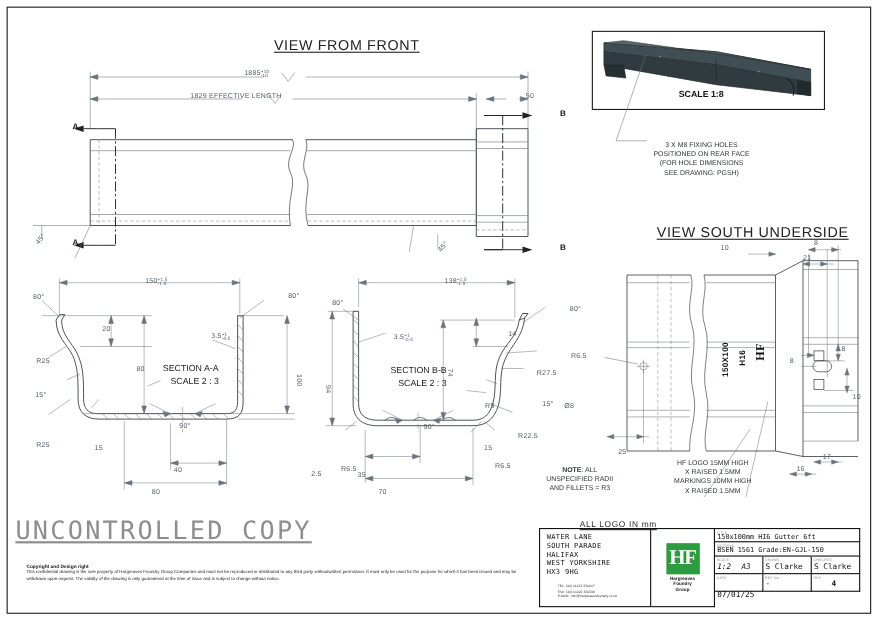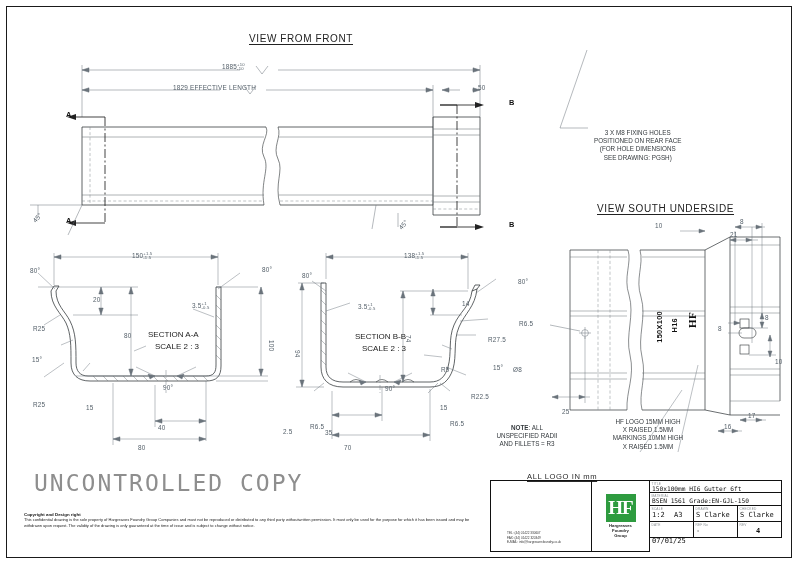--- a/index.html
+++ b/index.html
@@ -1,20 +1,20 @@
 <!DOCTYPE html>
 <html><head>
 <meta charset="utf-8">
 <style>
   html,body{margin:0;padding:0;background:#fff;}
   body{width:800px;height:566px;font-family:"Liberation Sans",sans-serif;overflow:hidden;}
   #sheet{position:relative;width:800px;height:566px;background:#fff;}
   .border-outer{position:absolute;left:6px;top:6px;width:786px;height:552px;border:1.4px solid #1a1a1a;box-sizing:border-box;}
   .abs{position:absolute;}
-  .ttl{font-size:10px;letter-spacing:.6px;color:#222;text-decoration:underline;text-underline-offset:2px;}
+  .ttl{font-size:13px;letter-spacing:.6px;color:#222;text-decoration:underline;text-underline-offset:2px;}
   .dim{font-size:6.4px;color:#55606a;font-family:"Liberation Sans",sans-serif;letter-spacing:.2px;white-space:nowrap;}
   .sect-title{font-size:8px;color:#1b1b1b;white-space:nowrap;}
   .sect-title b{font-weight:normal;}
   .note{font-size:6.3px;color:#33383c;line-height:8.2px;text-align:center;white-space:nowrap;}
   .lbl{font-size:7.4px;font-weight:bold;color:#111;}
   svg{display:block;}
   .uc{font-family:"DejaVu Sans Mono",monospace;font-size:23px;color:#8e8e8e;letter-spacing:2px;}
   .cp-h{font-size:4.4px;font-weight:bold;color:#111;}
   .cp-b{font-size:4px;color:#222;line-height:6.2px;}
   .tb{position:absolute;border:1px solid #111;box-sizing:border-box;}
@@ -130,20 +130,36 @@
   <div class="abs dim" style="left:222px;top:63px;"><span>1885</span><span class="frac"><i>+10</i><i>-10</i></span></div>
   <div class="abs dim" style="left:173px;top:84px;">1829 EFFECTIVE LENGTH</div>
   <div class="abs dim" style="left:478px;top:84px;">50</div>
   <div class="abs lbl" style="left:66px;top:110px;">A</div>
   <div class="abs lbl" style="left:66px;top:216px;">A</div>
   <div class="abs lbl" style="left:509px;top:98px;">B</div>
   <div class="abs lbl" style="left:509px;top:220px;">B</div>
   <div class="abs dim" style="left:32px;top:214px;transform:rotate(-50deg);">45°</div>
   <div class="abs dim" style="left:398px;top:221px;transform:rotate(-50deg);">45°</div>
 
+  <div class="abs" style="left:538px;top:28px;width:212px;height:72px;border:1.2px solid #1a1a1a;box-sizing:border-box;background:#fff;">
+    <svg width="210" height="70" viewBox="0 0 210 70">
+      <g>
+        <path d="M10 18 L112 30 L198 46 L198 34 L112 18 L10 10 Z" fill="#3f4e52" stroke="#23292b" stroke-width="0.6"></path>
+        <path d="M10 18 L112 30 L198 46 L198 58 L112 48 L10 30 Z" fill="#2f3b3f" stroke="#23292b" stroke-width="0.6"></path>
+        <path d="M10 10 L28 8 L128 22 L198 34 L112 18 Z" fill="#586a6e" stroke="#23292b" stroke-width="0.5"></path>
+        <path d="M10 30 L12 40 L30 42 L28 30 Z" fill="#253033" stroke="#23292b" stroke-width="0.5"></path>
+        <path d="M186 44 L198 46 L198 58 L186 56 Z" fill="#212b2e" stroke="#23292b" stroke-width="0.5"></path>
+        <path d="M176 42 C182 46 184 52 182 58" fill="none" stroke="#1b2123" stroke-width="1"></path>
+        <path d="M112 24 L112 44" stroke="#1f2729" stroke-width="0.5" fill="none"></path>
+        <path d="M60 22 l1.5 0.3" stroke="#8f9ea1" stroke-width="1"></path>
+        <path d="M150 36 l1.5 0.3" stroke="#8f9ea1" stroke-width="1"></path>
+      </g>
+    </svg>
+    <div class="abs scale18" style="left:78px;top:52px;">SCALE 1:8</div>
+  </div>
   <svg class="abs" style="left:530px;top:44px;" width="130" height="105">
     <g stroke="#6a737b" stroke-width="0.5" fill="none">
       <path d="M57 6 L30 84 L58 84"></path>
     </g>
   </svg>
   <div class="abs note" style="left:594px;top:129px;">
     <div>3 X M8 FIXING HOLES</div>
     <div>POSITIONED ON REAR FACE</div>
     <div>(FOR HOLE DIMENSIONS</div>
     <div><span style="font-weight:normal">SEE DRAWING: PGSH)</span></div>
@@ -468,32 +484,39 @@
   <div class="abs dim" style="left:450px;top:420px;">R6.5</div>
   <div class="abs sect-title" style="left:355px;top:332px;"><span>SECTION </span><b>B-B</b></div>
   <div class="abs sect-title" style="left:362px;top:344px;"><b>SCALE 2 : 3</b></div>
 
   <div class="abs note" style="left:482px;top:424px;text-align:center;width:90px;">
     <div><b>NOTE</b><span>: ALL</span></div>
     <div>UNSPECIFIED RADII</div>
     <div>AND FILLETS = R3</div>
   </div>
 
-  <div class="abs uc" style="left:34px;top:470px;">UNCONTROLLED COPY</div>
+  <div class="abs uc" style="left:14px;top:470px;text-decoration:underline;">UNCONTROLLED COPY</div>
 
   <div class="abs alldims" style="left:527px;top:472px;">ALL LOGO IN mm</div>
 
   <div class="abs" style="left:24px;top:512px;width:460px;">
     <div class="cp-h">Copyright and Design right</div>
     <div class="cp-b">This confidential drawing is the sole property of Hargreaves Foundry Group Companies and must not be reproduced or distributed to any third party withoutwritten permission. It must only be used for the purpose for which it has been issued and may be withdrawn upon request. The validity of the drawing is only guaranteed at the time of issue and is subject to change without notice.</div>
   </div>
 
   <div class="abs" style="left:490px;top:480px;width:292px;height:72px;">
 
     <div class="tb" style="left:0px;top:0px;width:102px;height:72px;">
+      <div class="addr abs" style="left:6px;top:3px;">
+        <div>WATER LANE</div>
+        <div>SOUTH PARADE</div>
+        <div>HALIFAX</div>
+        <div>WEST YORKSHIRE</div>
+        <div>HX3 9HG</div>
+      </div>
       <div class="contact abs" style="left:16px;top:50px;">
         <div>TEL: (44) 01422 330607</div>
         <div>FAX: (44) 01422 320349</div>
         <div>E-MAIL: info@hargreavesfoundry.co.uk</div>
       </div>
     </div>
 
     <div class="tb" style="left:102px;top:0px;width:58px;height:72px;border-left:none;display:flex;flex-direction:column;align-items:center;justify-content:center;">
       <div class="logo-box">
         <span class="logo-hf">HF</span>
@@ -506,21 +529,21 @@
     </div>
 
     <div class="tb" style="left:160px;top:0px;width:132px;height:13px;border-left:none;">
       <span class="tb-lab">TITLE</span>
       <span class="tb-val" style="font-size:6.2px;top:4px;">150x100mm HI6 Gutter 6ft</span>
     </div>
     <div class="tb" style="left:160px;top:13px;width:132px;height:13px;border-left:none;border-top:none;">
       <span class="tb-lab">MATERIAL</span>
       <span class="tb-val" style="font-size:6.2px;top:4px;">BSEN 1561 Grade:EN-GJL-150</span>
     </div>
-    <div class="tb" style="left:160px;top:26px;width:44px;height:16px;border-left:none;border-top:none;">
+    <div class="tb" style="left:160px;top:26px;width:44px;height:16px;border-left:none;border-top:none;font-style:italic;">
       <span class="tb-lab">SCALE</span>
       <span class="tb-val" style="top:5px;">1:2</span>
       <span class="tb-val" style="left:24px;top:5px;">A3</span>
     </div>
     <div class="tb" style="left:204px;top:26px;width:44px;height:16px;border-left:none;border-top:none;">
       <span class="tb-lab">DRAWN</span>
       <span class="tb-val" style="top:5px;">S Clarke</span>
     </div>
     <div class="tb" style="left:248px;top:26px;width:44px;height:16px;border-left:none;border-top:none;">
       <span class="tb-lab">CHECKED</span>

